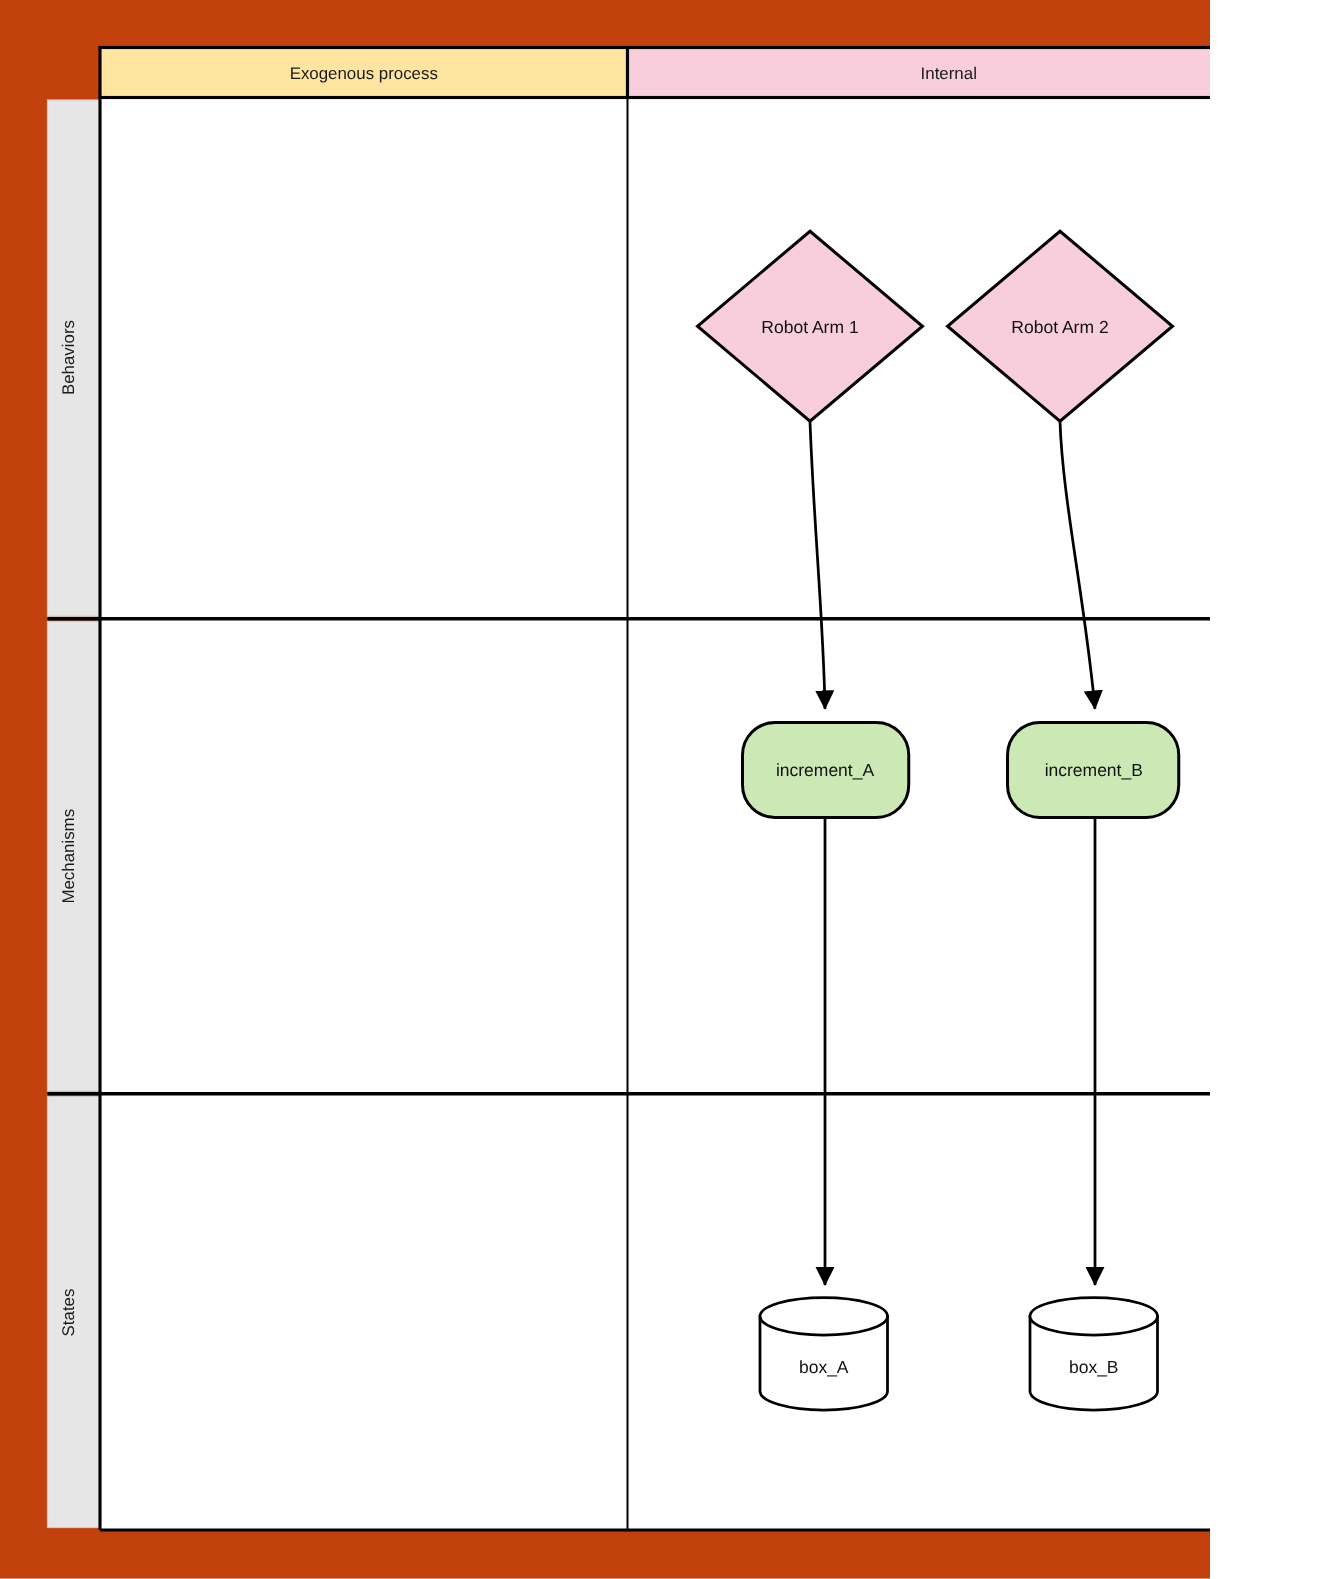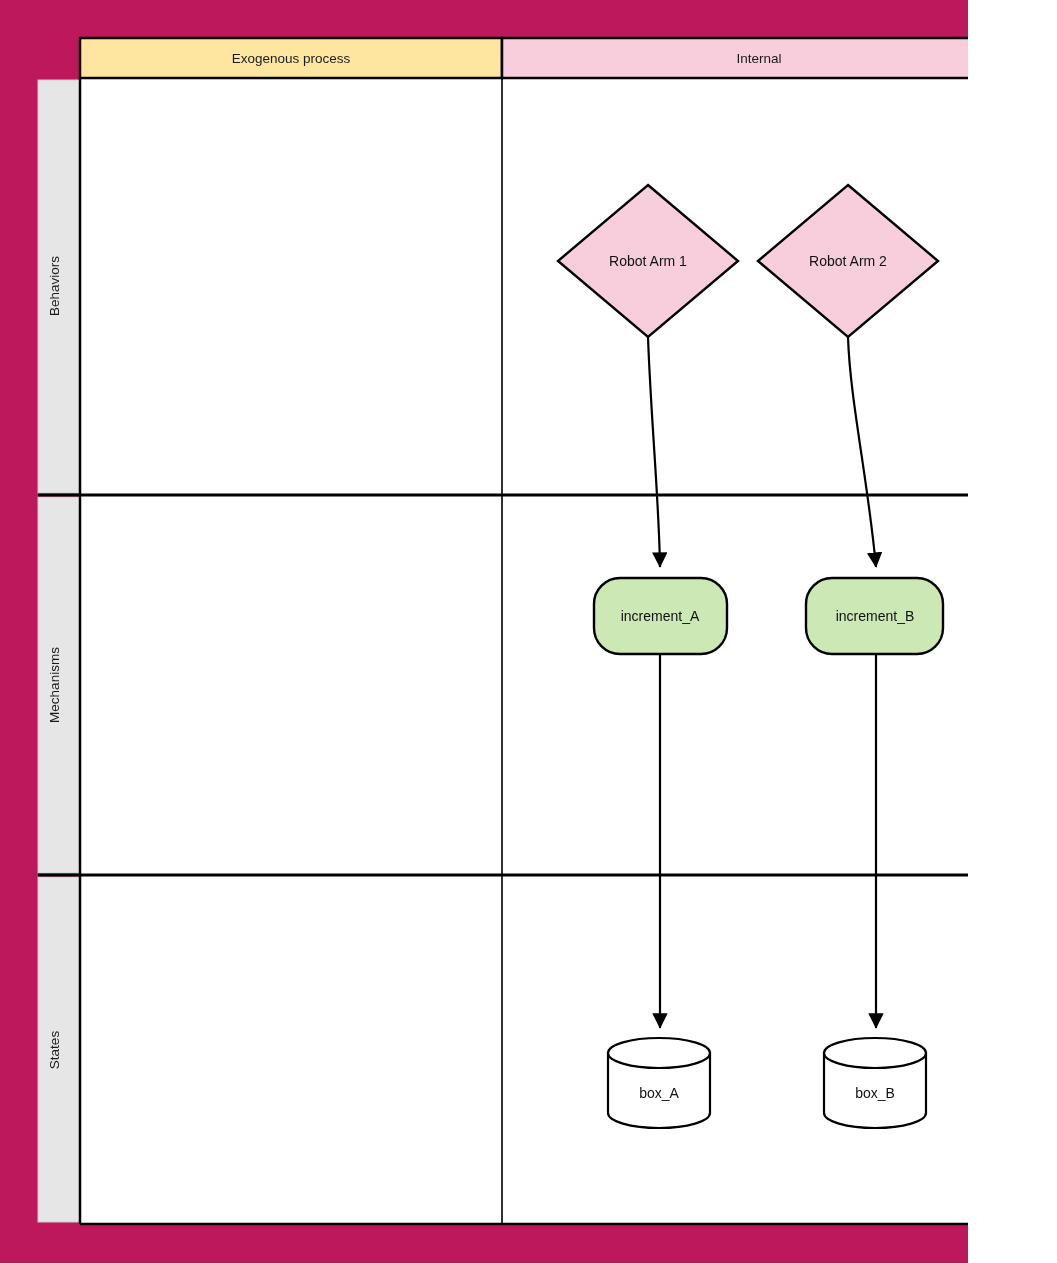--- a/index.html
+++ b/index.html
@@ -7,21 +7,21 @@
     padding: 0;
     background: #ffffff;
   }
   body {
     font-family: "Liberation Sans", sans-serif;
   }
   #canvas {
     position: relative;
     width: 968px;
     height: 1263px;
-    background: #be185d;
+    background: #c2410c;
     overflow: hidden;
   }
   #diagram-svg {
     position: absolute;
     left: 0;
     top: 0;
     width: 1057px;
     height: 1263px;
   }
   .node-label {

